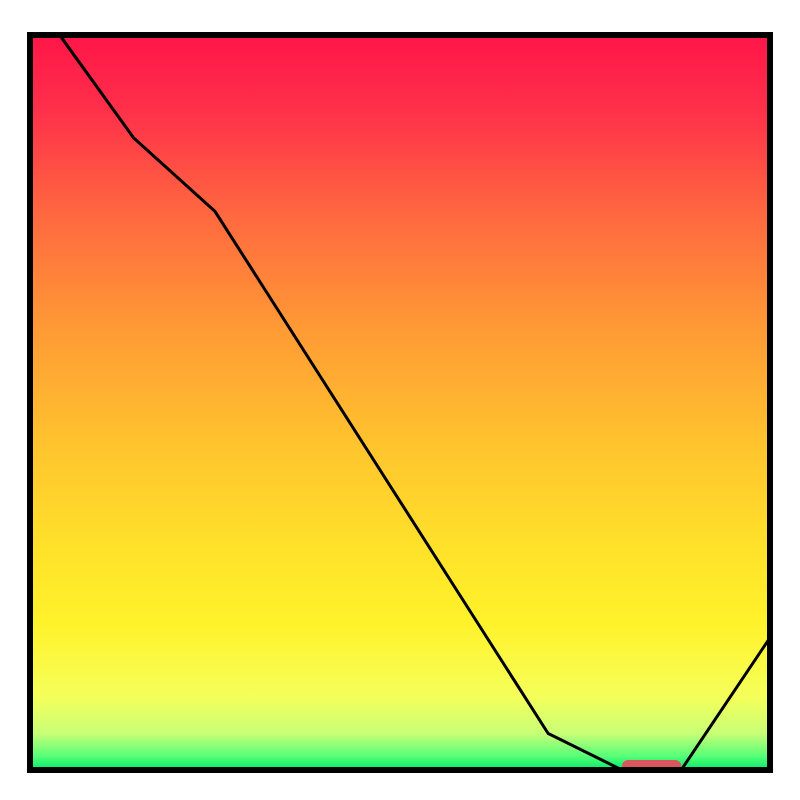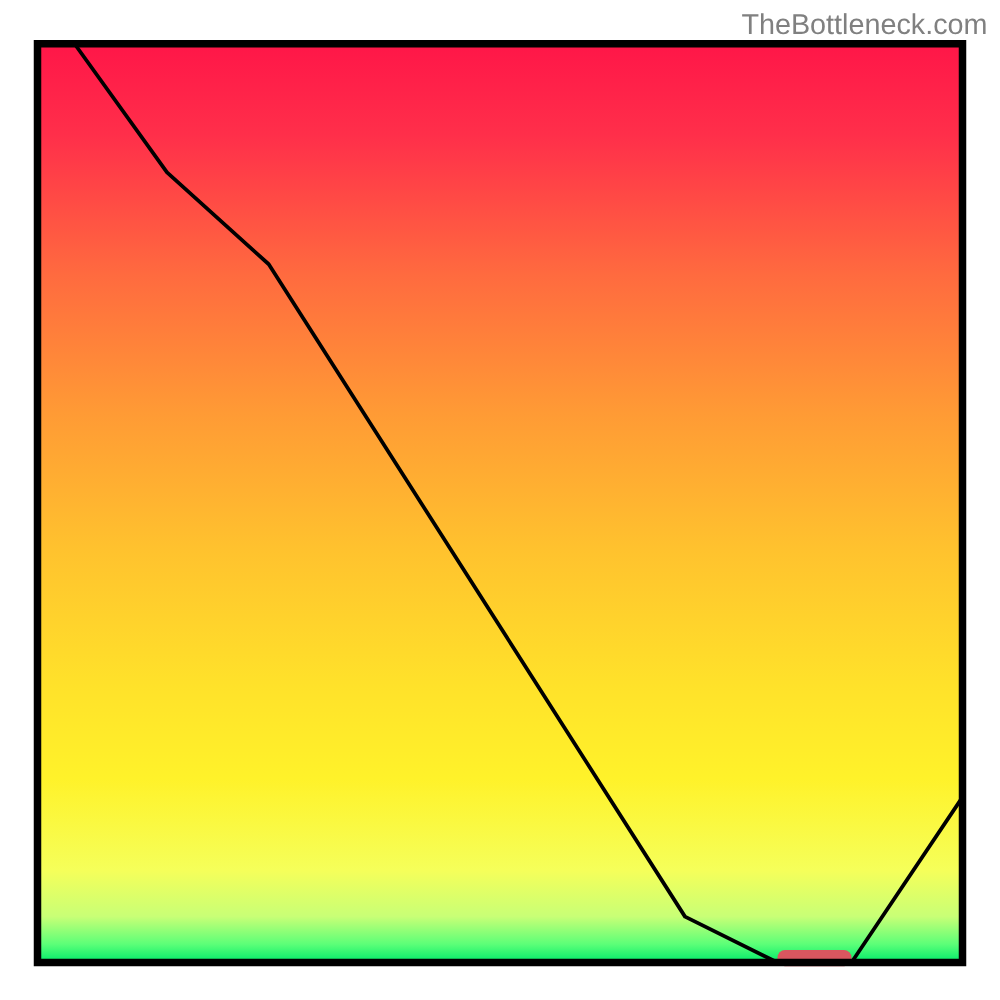--- a/index.html
+++ b/index.html
@@ -31,21 +31,20 @@
     top: 0;
     width: 800px;
     height: 800px;
   }
 </style>
 </head>
 <body>
 
 <div class="container">
 
-  <div class="watermark">TheBottleneck.com</div>
 
   <svg class="chart" viewBox="0 0 800 800">
 
     <defs>
 
       <linearGradient id="bgGrad" x1="0" y1="0" x2="0" y2="1">
         <stop offset="0%" stop-color="#ff1648"></stop>
         <stop offset="10%" stop-color="#ff2f4a"></stop>
         <stop offset="25%" stop-color="#ff6a3f"></stop>
         <stop offset="40%" stop-color="#ff9a35"></stop>

